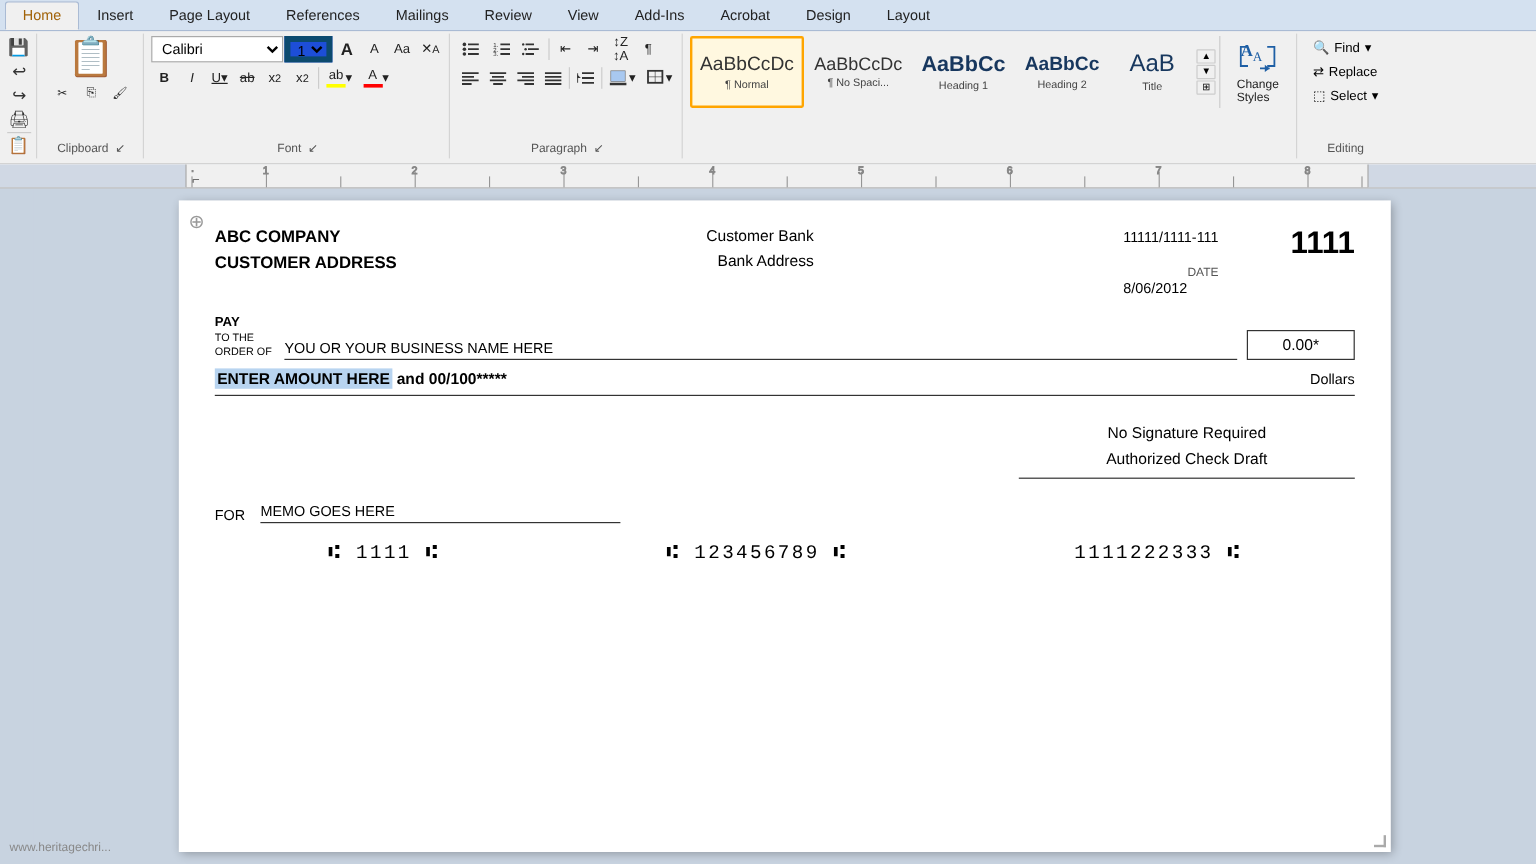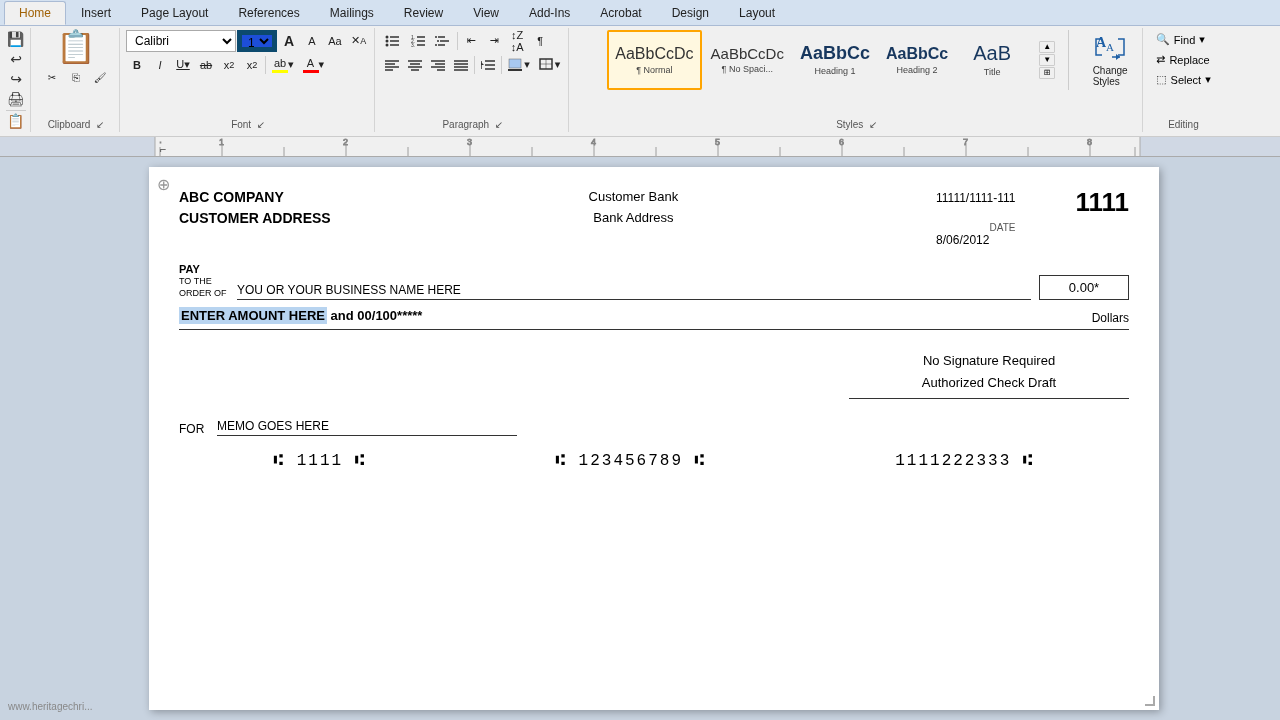--- a/index.html
+++ b/index.html
@@ -255,21 +255,21 @@
     }
 
     .check-company {
       font-weight: bold;
       font-size: 14px;
       color: #000;
       line-height: 1.5;
     }
 
     .check-bank-info {
-      text-align: center;
+      text-align: right;
       font-size: 13px;
       line-height: 1.6;
     }
 
     .check-number-big {
       font-size: 26px;
       font-weight: bold;
       color: #000;
     }
 
@@ -323,21 +323,21 @@
       padding: 4px 8px;
       min-width: 90px;
       text-align: center;
       font-size: 13px;
       background: white;
     }
 
     
     .check-amount-row {
       display: flex;
-      align-items: flex-end;
+      align-items: center;
       margin-bottom: 20px;
       border-bottom: 1px solid #333;
       padding-bottom: 4px;
     }
 
     .amount-words {
       flex: 1;
       font-size: 13px;
       font-weight: bold;
       padding-bottom: 2px;
@@ -614,21 +614,21 @@
               <rect x="1" y="1" width="12" height="10" fill="none" stroke="#333" stroke-width="1.5"></rect>
               <line x1="7" y1="1" x2="7" y2="11" stroke="#333" stroke-width="0.5"></line>
               <line x1="1" y1="6" x2="13" y2="6" stroke="#333" stroke-width="0.5"></line>
             </svg>▾
         </button>
       </div>
       <div class="ribbon-section-label">Paragraph &nbsp;↙</div>
     </div>
 
     <div style="display:flex;flex-direction:column;padding:2px 4px;border-right:1px solid #d4d4d4;">
-      <div style="display:flex;align-items:center;gap:12px;margin-left:32px;">
+      <div style="display:flex;align-items:center;gap:2px;">
         <div class="styles-gallery">
 
           <div class="style-btn active">
             <div class="style-preview">AaBbCcDc</div>
             <div class="style-label">¶ Normal</div>
           </div>
 
           <div class="style-btn">
             <div class="style-preview no-space">AaBbCcDc</div>
             <div class="style-label">¶ No Spaci...</div>
@@ -664,21 +664,20 @@
               <path d="M24 6 L30 6 L30 22 L24 22" stroke="#1e5fa5" stroke-width="1.5" fill="none"></path>
               <path d="M8 6 L2 6 L2 22 L8 22" stroke="#1e5fa5" stroke-width="1.5" fill="none"></path>
               <line x1="18" y1="24" x2="26" y2="24" stroke="#1e5fa5" stroke-width="1.5"></line>
               <polygon points="22,21 22,27 26,24" fill="#1e5fa5"></polygon>
             </svg>
           </div>
           <div style="font-size:10px;color:#222;white-space:pre-line;">Change
 Styles</div>
         </div>
       </div>
-      <div class="ribbon-section-label">Styles &nbsp;↙</div>
     </div>
 
     <div style="display:flex;flex-direction:column;padding:2px 4px;">
       <div class="find-btn">
         <span>🔍</span>
         <span>Find</span>▾
       </div>
       <div class="find-btn">
         <span>⇄</span>
         <span>Replace</span>

